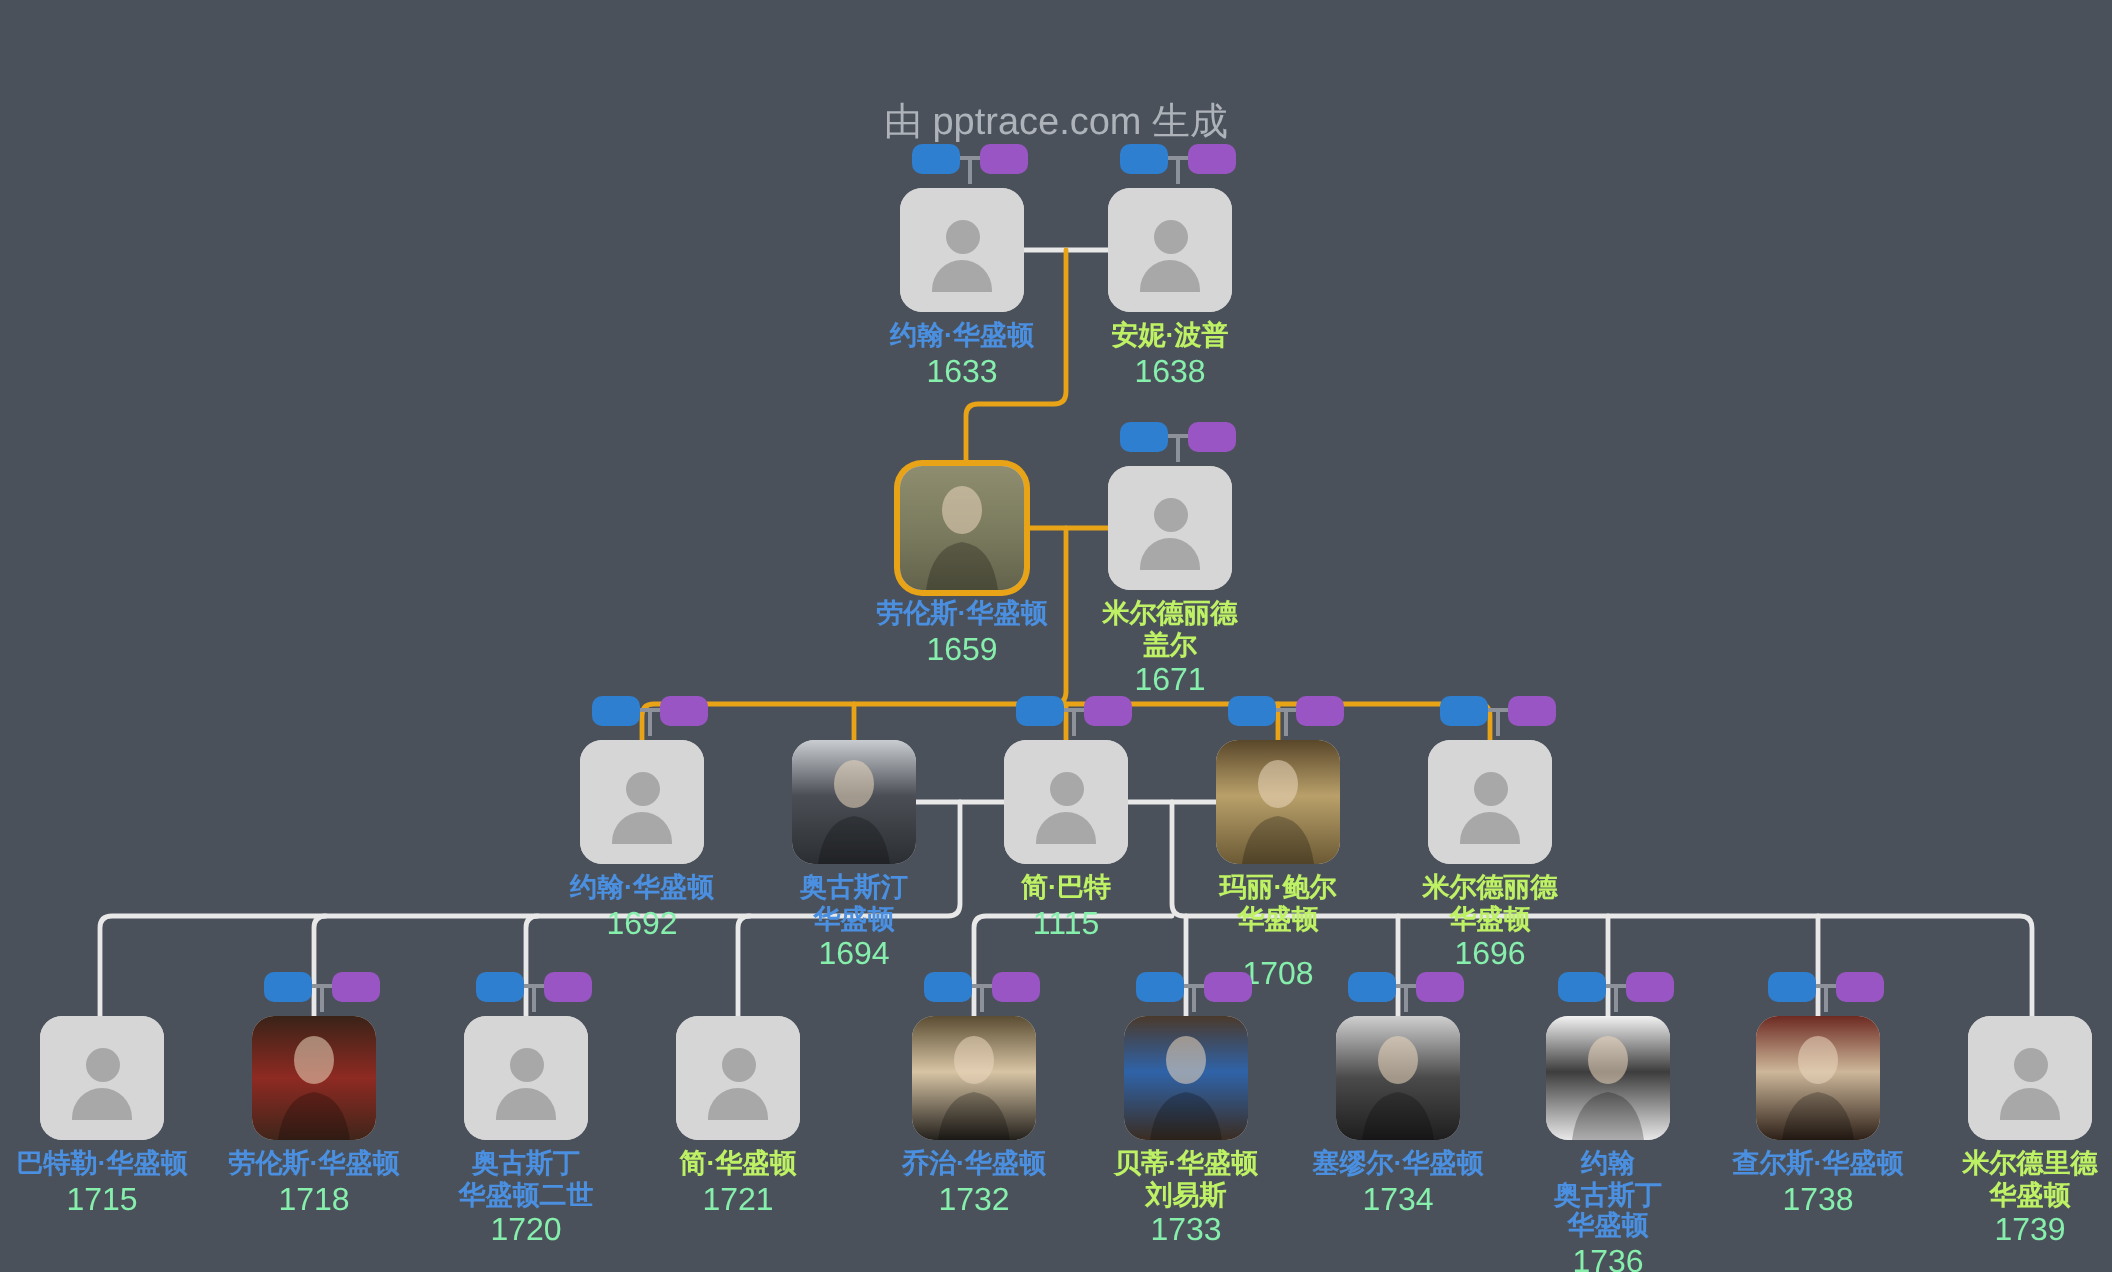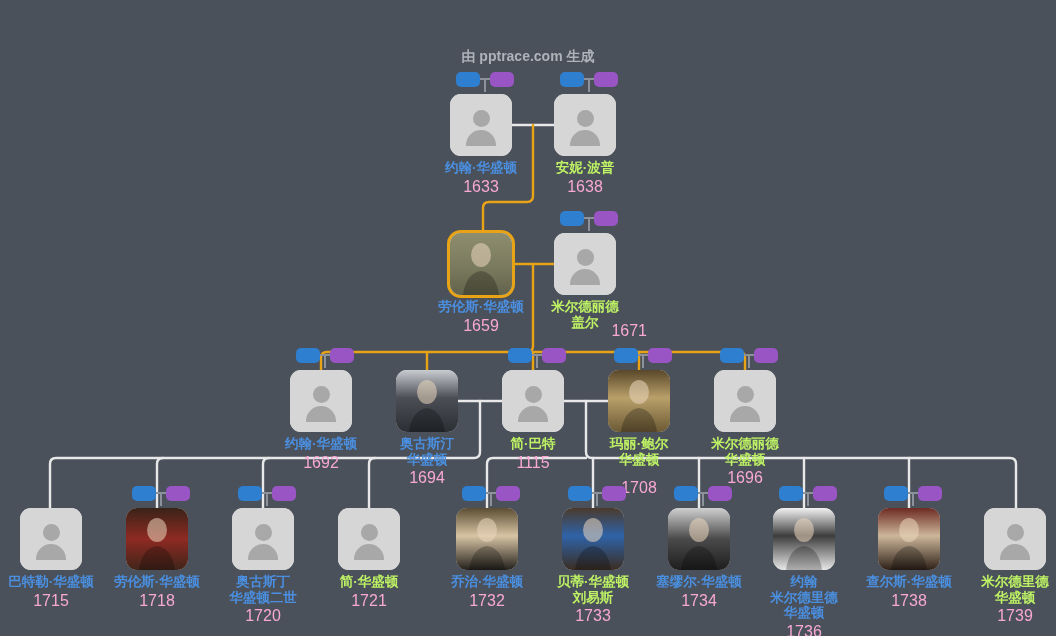--- a/index.html
+++ b/index.html
@@ -14,21 +14,21 @@
   
   .title {
     position: absolute; left: 0; top: 18px; width: 100%;
     text-align: center; color: #ffffff;
     font-size: 25px; font-weight: 400; letter-spacing: 1px;
     white-space: nowrap;
   }
   .subtitle {
     position: absolute; left: 0; top: 48px; width: 100%;
     text-align: center; color: #aeb3ba;
-    font-size: 14px; font-weight: 700;
+    font-size: 19px; font-weight: 400;
   }
 
   
   #wires { position: absolute; left: 0; top: 0; width: 1056px; height: 636px; }
 
   
   .person { position: absolute; width: 0; height: 0; }
   .card {
     position: absolute; left: -31px; top: 0;
     width: 62px; height: 62px;
@@ -52,21 +52,21 @@
 
   .nm {
     position: absolute; top: 66px; left: -62px; width: 124px;
     text-align: center; font-size: 13.5px; line-height: 15.5px;
     font-weight: 700; white-space: pre-line;
   }
   .nm.m { color: #4a8fe0; }
   .nm.f { color: #bef264; }
   .yr {
     position: absolute; left: -62px; width: 124px;
-    text-align: center; color: #f9a8d4;
+    text-align: center; color: #86efac;
     font-size: 16px; font-weight: 400;
   }
 
   
   .badges { position: absolute; width: 0; height: 0; }
   .bdg {
     position: absolute; top: 0; width: 24px; height: 15px;
     border-radius: 5px;
   }
   .bdg.blue { left: -25px; background: #2f7fd0; }
@@ -193,21 +193,21 @@
         </div>
         <div class="nm m">劳伦斯·华盛顿</div>
         <div class="yr" style="top: 83.5px;">1659</div>
       </div>
       <div class="person" style="left: 585px; top: 233px;">
         <div class="card">
           <div class="avatar-ph"></div>
         </div>
         <div class="nm f">米尔德丽德
 盖尔</div>
-        <div class="yr" style="top: 89px; text-align: right;">1671</div>
+        <div class="yr" style="top: 99px;">1671</div>
       </div>
       <div class="person" style="left: 321px; top: 370px;">
         <div class="card">
           <div class="avatar-ph"></div>
         </div>
         <div class="nm m">约翰·华盛顿</div>
         <div class="yr" style="top: 83.5px;">1692</div>
       </div>
       <div class="person" style="left: 427px; top: 370px;">
         <div class="card">
@@ -317,21 +317,21 @@
       </div>
       <div class="person" style="left: 804px; top: 508px;">
         <div class="card">
           <svg class="portrait" viewBox="0 0 62 62">
             <rect width="62" height="62" fill="url(#pg-johnaug)"></rect>
             <ellipse cx="31" cy="22" rx="10" ry="12" fill="rgba(235,215,190,0.55)"></ellipse>
             <path d="M13 62 Q16 40 31 38 Q46 40 49 62 Z" fill="rgba(0,0,0,0.25)"></path>
           </svg>
         </div>
         <div class="nm m">约翰
-米尔德里德
+奥古斯丁
 华盛顿</div>
         <div class="yr" style="top: 114.5px;">1736</div>
       </div>
       <div class="person" style="left: 909px; top: 508px;">
         <div class="card">
           <svg class="portrait" viewBox="0 0 62 62">
             <rect width="62" height="62" fill="url(#pg-charles)"></rect>
             <ellipse cx="31" cy="22" rx="10" ry="12" fill="rgba(235,215,190,0.55)"></ellipse>
             <path d="M13 62 Q16 40 31 38 Q46 40 49 62 Z" fill="rgba(0,0,0,0.25)"></path>
           </svg>

